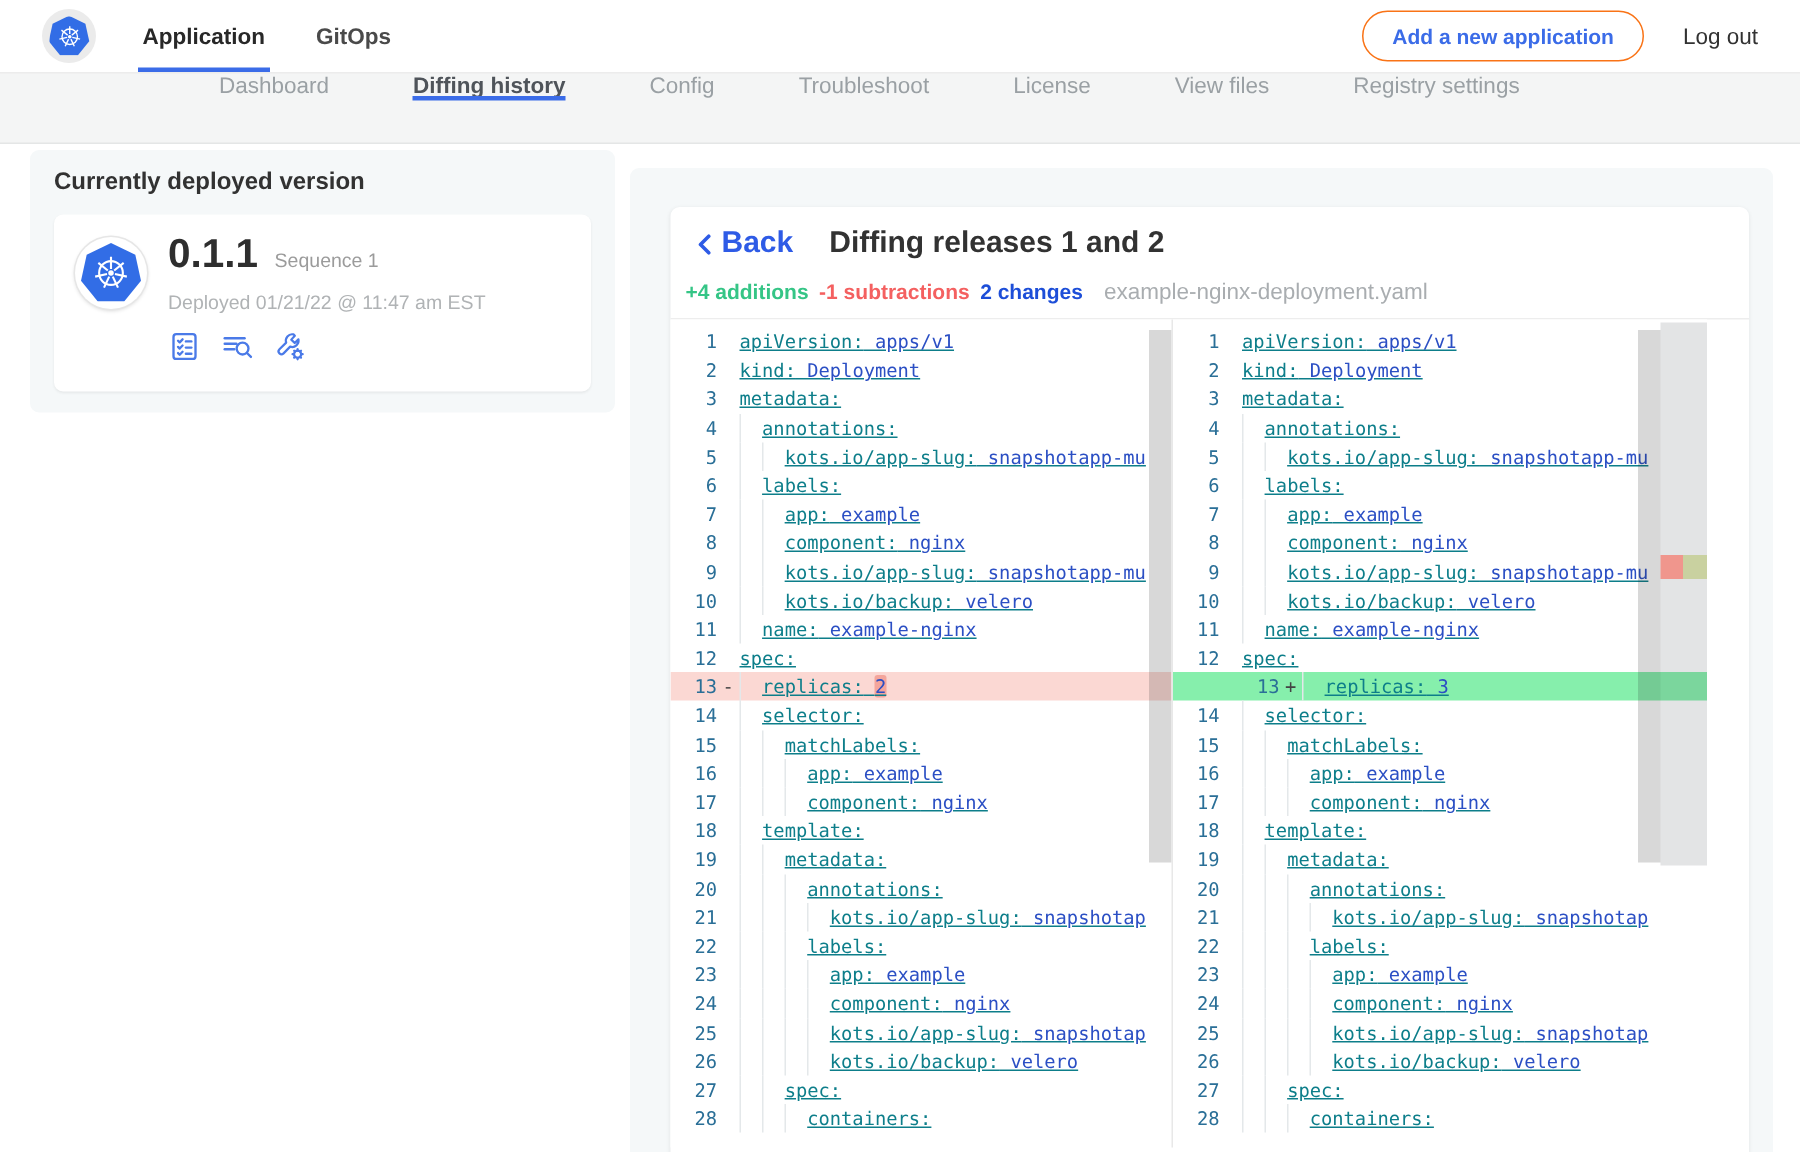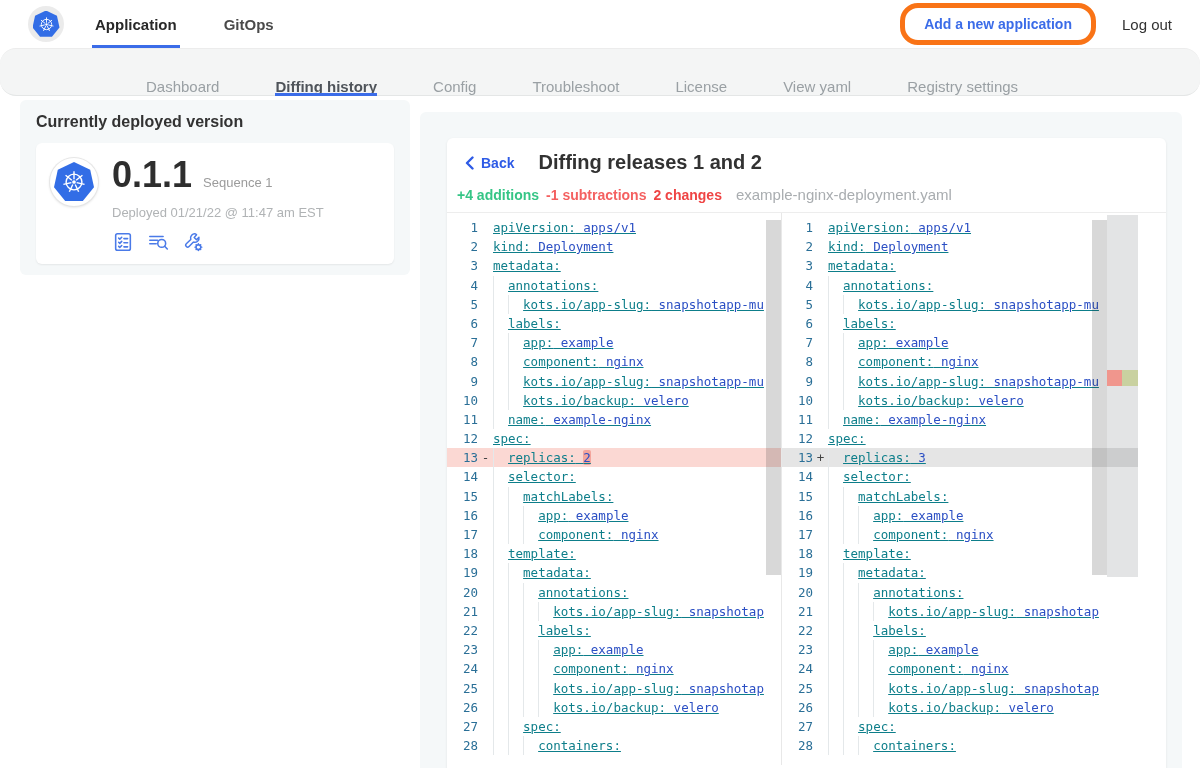--- a/index.html
+++ b/index.html
@@ -7,89 +7,89 @@
     font-family: "Liberation Sans", sans-serif; color: #323232; }
 
   
   .topnav { height: 48px; display: flex; align-items: center; padding: 0 28px; background: #fff; }
   .logo-circle { width: 36px; height: 36px; border-radius: 50%; background: #ebebeb;
     display: flex; align-items: center; justify-content: center; margin-right: 28px; flex: 0 0 auto; }
   .hepta { background: #326de6; display: flex; align-items: center; justify-content: center;
     clip-path: polygon(50% 0%, 90.5% 19.5%, 100% 63%, 72% 97.5%, 28% 97.5%, 0% 63%, 9.5% 19.5%); }
   .hepta.small { width: 27px; height: 27px; }
   .hepta.big { width: 40px; height: 40px; }
-  .nav-tabs { display: flex; height: 48px; gap: 41px; }
+  .nav-tabs { display: flex; height: 48px; gap: 28px; }
   .nav-tab { display: flex; align-items: center; font-size: 15px; font-weight: 600; color: #4a4a4a;
     position: relative; cursor: pointer; padding: 0 3px; }
   .nav-tab.active { font-weight: 700; color: #282828; }
   .nav-tab.active::after { content: ""; position: absolute; left: 0; right: 0; bottom: 0;
     height: 3px; background: #3b6ce8; }
   .topnav-right { margin-left: auto; display: flex; align-items: center; gap: 26px; }
-  .add-btn { border: 5px solid #f97316; color: #3b6ce8; background: #fff; font-weight: 700;
+  .add-btn { border: 1px solid #f97316; color: #3b6ce8; background: #fff; font-weight: 700;
     font-size: 14px; padding: 8px 19px; border-radius: 18px; cursor: pointer;
     font-family: "Liberation Sans", sans-serif; text-align: right; }
   .logout { font-size: 15px; color: #323232; cursor: pointer; }
 
   
   .subnav { height: 48px; background: #f4f5f5; border-top: 1px solid #ececec;
-    border-bottom: 1px solid #e4e6e6; display: flex; align-items: flex-end;
-    padding-left: 146px; gap: 56px; border-radius: 16px; }
+    border-bottom: 1px solid #e4e6e6; display: flex; align-items: flex-start;
+    padding-left: 146px; gap: 56px; }
   .subnav-item { display: flex; align-items: center; font-size: 15px; color: #9aa0a4;
     cursor: pointer; position: relative; }
   .subnav-item.active { color: #4f545a; font-weight: 700; }
   .subnav-item.active::after { content: ""; position: absolute; left: 0; right: 0; bottom: -1px;
     height: 3px; background: #3b6ce8; }
 
   
   .deployed-wrap { position: absolute; left: 20px; top: 100px; width: 390px; height: 175px;
     background: #f5f8f9; border-radius: 6px; padding: 13px 16px; }
   .deployed-title { font-size: 16px; font-weight: 700; color: #323232; margin-bottom: 12px; }
   .version-card { background: #fff; border-radius: 6px; box-shadow: 0 1px 2px rgba(0,0,0,.07);
     padding: 11px 14px; display: flex; gap: 14px; min-height: 118px; }
   .ver-badge { width: 48px; height: 48px; border-radius: 50%; background: #fff;
     box-shadow: 0 0 0 1px #e6e6e6, 0 1px 3px rgba(0,0,0,.18);
     display: flex; align-items: center; justify-content: center; margin-top: 4px; flex: 0 0 auto; }
   .ver-line { display: flex; align-items: baseline; gap: 11px; }
-  .ver-number { font-size: 36px; font-weight: 700; color: #2e2e2e; }
+  .ver-number { font-size: 27px; font-weight: 700; color: #2e2e2e; }
   .ver-seq { font-size: 13px; color: #9b9b9b; }
   .ver-date { font-size: 13px; color: #b0b3b5; margin-top: 9px; }
   .ver-icons { display: flex; gap: 13px; margin-top: 11px; align-items: center; }
   .ver-icons svg { cursor: pointer; }
 
   
   .diff-wrap { position: absolute; left: 420px; top: 112px; width: 762px; height: 700px;
     background: #f5f8f9; border-radius: 6px; }
   .diff-card { position: absolute; left: 27px; top: 26px; width: 719px; height: 660px;
     background: #fff; border-radius: 6px; box-shadow: 0 1px 3px rgba(0,0,0,.08); }
   .diff-header { display: flex; align-items: center; gap: 24px; padding: 13px 16px 0 18px; }
   .back-link { display: flex; align-items: center; gap: 7px; color: #2e5be6; font-weight: 700;
-    font-size: 14px; cursor: pointer; }
+    font-size: 20px; cursor: pointer; }
   .diff-title { font-size: 20px; font-weight: 700; color: #323232; }
   .diff-stats { display: flex; align-items: baseline; gap: 7px; padding: 12px 16px 9px 10px;
     font-size: 14px; font-weight: 700; }
   .stat-add { color: #35c586; }
   .stat-sub { color: #f46060; }
-  .stat-chg { color: #ef4444; }
+  .stat-chg { color: #1d4ed8; }
   .stat-file { color: #a9adb0; font-weight: 400; font-size: 15px; margin-left: 7px; }
 
   .diff-panes { display: flex; border-top: 1px solid #ededed; }
   .pane { position: relative; overflow: hidden; height: 552px; padding-top: 5px; background: #fff; }
   .pane-left { width: 335px; border-right: 1px solid #e8e8e8; }
   .pane-right { width: 356px; }
 
   .code-line { font-family: "DejaVu Sans Mono", monospace; font-size: 12.5px;
     line-height: 19.2px; height: 19.2px; white-space: pre; color: #0d7e8a; text-decoration: underline; }
   .code-line .ln { display: inline-block; width: 31px; text-align: right; color: #2a6f97; }
   .code-line .mk { display: inline-block; width: 15px; text-align: center; color: #444; }
   .code-line .k { color: #0d7e8a; }
   .code-line .v { color: #2b4fc4; }
   .code-line .ig { display: inline-block; width: 2ch; height: 19.2px;
     border-left: 1px solid #e4e8ea; vertical-align: top; }
   .code-line.del { background: #fbd8d3; }
-  .code-line.add { background: #e5e5e5; }
+  .code-line.add { background: #86efac; padding-left: 40px; }
   .word-del { background: #f4a59c; border-radius: 2px; }
 
   .scroll-thumb { position: absolute; top: 7px; width: 15px; height: 355px;
     background: rgba(40,40,40,.18); cursor: pointer; }
   .pane-left .scroll-thumb { right: 0; }
   .pane-right .scroll-thumb { right: 31px; }
   .minimap { position: absolute; top: 2px; right: 0; width: 31px; height: 362px;
     background: rgba(60,66,70,.14); }
   .mm-del { position: absolute; left: 0; top: 155px; width: 15px; height: 16px; background: #f0968d; }
   .mm-add { position: absolute; left: 15px; top: 155px; width: 16px; height: 16px; background: #c9d1a0; }
@@ -122,21 +122,21 @@
     <span class="logout">Log out</span>
   </div>
 </header>
 
 <nav class="subnav" id="subnav">
     <div class="subnav-item">Dashboard</div>
     <div class="subnav-item active">Diffing history</div>
     <div class="subnav-item">Config</div>
     <div class="subnav-item">Troubleshoot</div>
     <div class="subnav-item">License</div>
-    <div class="subnav-item">View yaml</div>
+    <div class="subnav-item">View files</div>
     <div class="subnav-item">Registry settings</div>
   </nav>
 
 <section class="deployed-wrap">
   <div class="deployed-title">Currently deployed version</div>
   <div class="version-card">
     <div class="ver-badge">
       <div class="hepta big">
         <svg width="26" height="26" viewBox="0 0 24 24" fill="none" stroke="#fff" stroke-width="1.3">
           <circle cx="12" cy="12" r="7.3"></circle>

